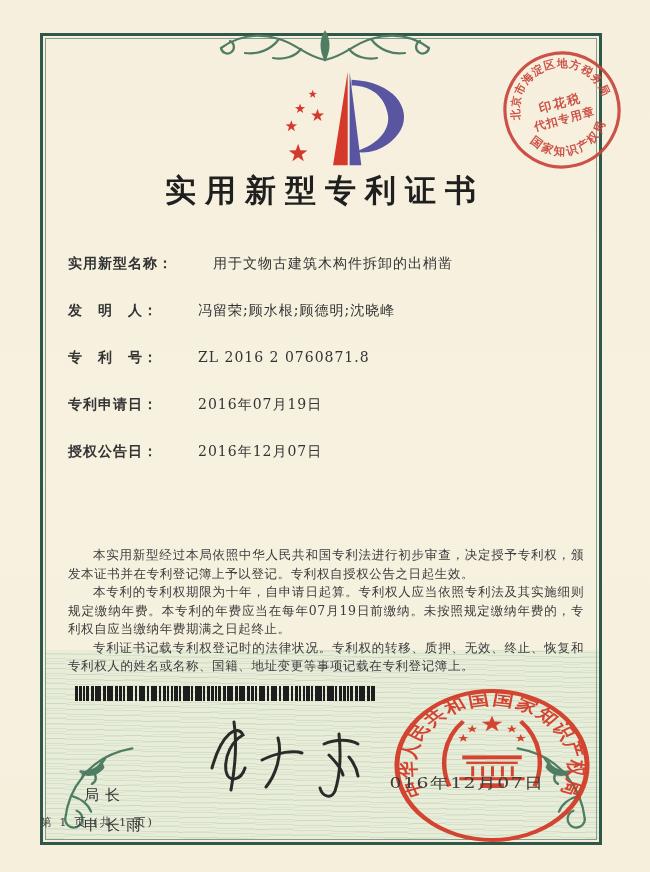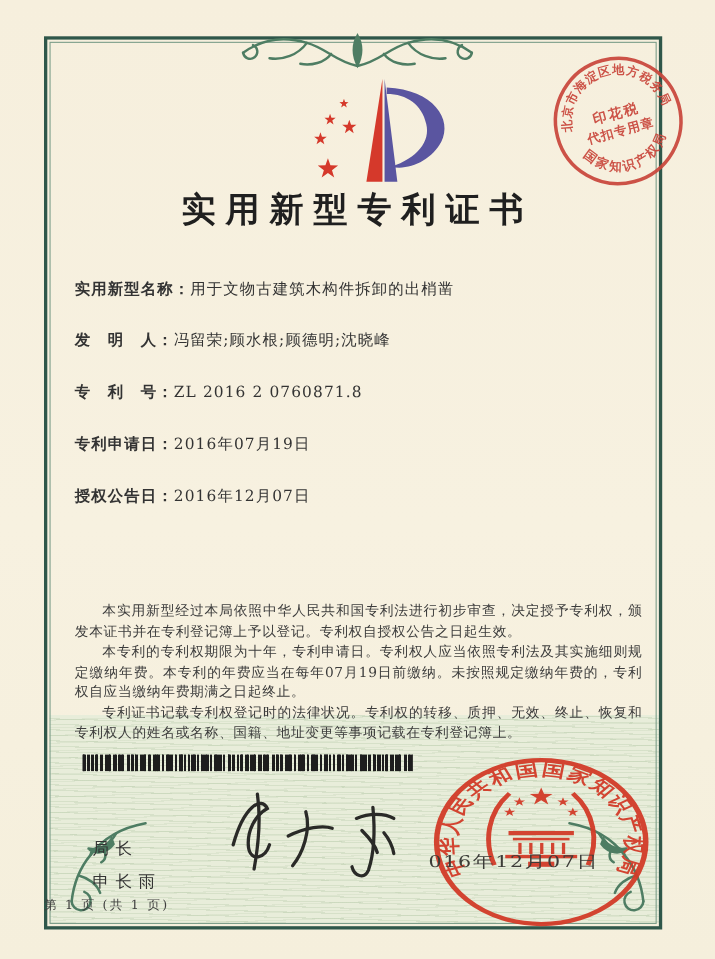--- a/index.html
+++ b/index.html
@@ -14,40 +14,40 @@
   .frame-inner{position:absolute;inset:2px;border:1px solid #7d9e8a;}
   .ornament-top{position:absolute;left:205px;top:22px;width:240px;height:44px;}
   .corner-ornament{position:absolute;width:96px;height:102px;}
   .corner-bl{left:44px;top:742px;}
   .corner-br{left:510px;top:742px;transform:scaleX(-1);}
   .cert-number{position:absolute;left:66px;top:84px;font-size:14.5px;letter-spacing:3px;color:#3a3a3a;}
   .logo{position:absolute;left:252px;top:68px;width:168px;height:102px;}
   .tax-stamp{position:absolute;left:492px;top:40px;width:140px;height:140px;transform:rotate(-15deg);opacity:.93;}
   .doc-title{position:absolute;left:0;right:0;top:170px;text-align:center;font-size:31px;font-weight:700;letter-spacing:9px;color:#1f1f1f;}
   .fields{position:absolute;left:68px;top:253px;width:486px;}
-  .field-row{display:flex;margin-bottom:26px;font-size:14px;line-height:21px;}
+  .field-row{display:flex;margin-bottom:26px;font-size:14px;line-height:21px;gap:40px;}
   .field-label{font-weight:700;white-space:pre;color:#333;letter-spacing:1px;flex:none;}
   .field-value{letter-spacing:1px;color:#333;text-align:center;}
   .body-text{position:absolute;left:68px;top:546px;width:516px;font-size:12.5px;line-height:18.5px;letter-spacing:.6px;color:#3c3c3c;text-align:justify;}
   .body-text p{margin:0;text-indent:2em;}
   .green-band{
     position:absolute;left:45px;top:650px;width:554px;height:189px;
     background-color:#e8edda;
     background-image:
       repeating-linear-gradient(1.5deg, rgba(120,158,108,.16) 0 1px, transparent 1px 5px),
       repeating-linear-gradient(-2deg, rgba(120,158,108,.10) 0 1px, transparent 1px 7px);
   }
   .barcode{
     position:absolute;left:75px;top:686px;width:300px;height:15px;
     background:
       repeating-linear-gradient(90deg,#1d1d1d 0 2px,transparent 2px 4px),
       repeating-linear-gradient(90deg,#1d1d1d 0 1px,transparent 1px 6px),
       repeating-linear-gradient(90deg,#1d1d1d 0 3px,transparent 3px 11px);
   }
-  .signer{position:absolute;left:84px;top:756px;font-size:15px;letter-spacing:6px;line-height:30px;color:#333;}
+  .signer{position:absolute;left:84px;top:780px;font-size:15px;letter-spacing:6px;line-height:30px;color:#333;}
   .signature{position:absolute;left:182px;top:710px;width:215px;height:100px;}
   .office-seal{position:absolute;left:388px;top:684px;width:208px;height:163px;opacity:.95;}
   .page-footer{position:absolute;left:40px;right:50px;top:815px;text-align:left;font-size:11.5px;letter-spacing:2px;color:#3f3f3f;}
 </style>
 </head>
 <body>
 
 <div class="page">
 
   <div class="green-band"></div>
@@ -142,21 +142,21 @@
       <span class="field-value">2016年07月19日</span>
     </div>
     <div class="field-row">
       <span class="field-label">授权公告日：</span>
       <span class="field-value">2016年12月07日</span>
     </div>
   </div>
 
   <div class="body-text">
     <p>本实用新型经过本局依照中华人民共和国专利法进行初步审查，决定授予专利权，颁发本证书并在专利登记簿上予以登记。专利权自授权公告之日起生效。</p>
-    <p>本专利的专利权期限为十年，专利申请日。专利权人应当依照专利法及其实施细则规定缴纳年费。本专利的年费应当在每年07月19日前缴纳。未按照规定缴纳年费的，专利权自应当缴纳年费期满之日起终止。</p>
+    <p>本专利的专利权期限为十年，自申请日起算。专利权人应当依照专利法及其实施细则规定缴纳年费。本专利的年费应当在每年07月19日前缴纳。未按照规定缴纳年费的，专利权自应当缴纳年费期满之日起终止。</p>
     <p>专利证书记载专利权登记时的法律状况。专利权的转移、质押、无效、终止、恢复和专利权人的姓名或名称、国籍、地址变更等事项记载在专利登记簿上。</p>
   </div>
 
   <div class="barcode"></div>
 
   <div class="signer">
     <div>局长</div>
     <div>申长雨</div>
   </div>
 

